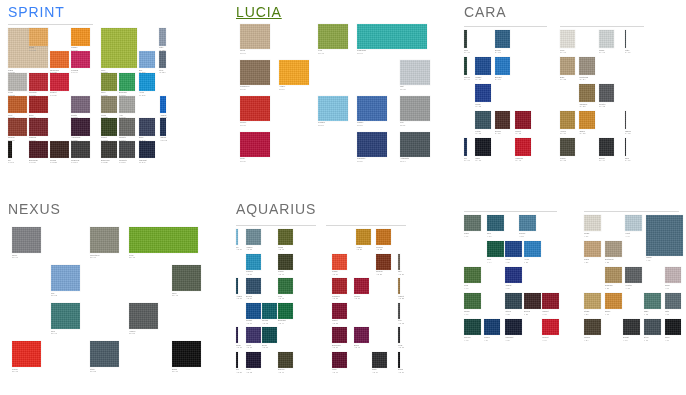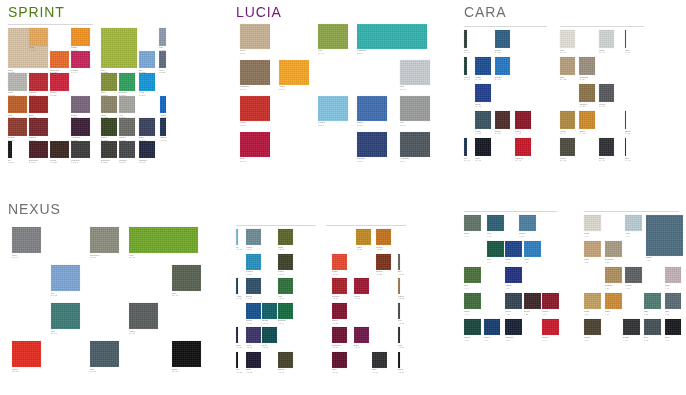--- a/index.html
+++ b/index.html
@@ -57,21 +57,21 @@
     letter-spacing: 0px;
     overflow: hidden;
   }
   .lbl .code { color: #9a9a9a; display: block; }
 </style>
 </head>
 <body>
 
 <div id="page" style="background: rgb(255, 255, 255);">
     <div class="panel" style="left: 0px; top: 0px; width: 228px; height: 197px;">
-      <div class="panel-title" style="color: #4d7c0f;">SPRINT</div>
+      <div class="panel-title" style="color: #3b82f6;">SPRINT</div>
       <div class="grid-area" style="left: 8px; top: 28px; width: 85px; height: 138px;">
         <div class="rule" style="left: 0px; top: -4px; width: 85px;"></div>
         <div class="swatch" title="Sand K1-611" style="left: 0px; top: 0px; width: 40px; height: 40px; background-color: rgb(216, 195, 165);"></div>
         <div class="lbl" style="left: 0px; top: 40.6px; width: 42px;"><span>Sand</span><span class="code">K1-611</span></div>
         <div class="swatch" title="Straw K1-612" style="left: 21px; top: 0px; width: 19px; height: 17.5px; background-color: rgb(232, 169, 90);"></div>
         <div class="lbl" style="left: 21px; top: 18.1px; width: 21px;"><span>Straw</span><span class="code">K1-612</span></div>
         <div class="swatch" title="Mango K1-617" style="left: 63px; top: 0px; width: 19px; height: 17.5px; background-color: rgb(242, 146, 31);"></div>
         <div class="lbl" style="left: 63px; top: 18.1px; width: 21px;"><span>Mango</span><span class="code">K1-617</span></div>
         <div class="swatch" title="Tangerine K1-621" style="left: 42px; top: 22.5px; width: 19px; height: 17.5px; background-color: rgb(234, 106, 39);"></div>
         <div class="lbl" style="left: 42px; top: 40.6px; width: 21px;"><span>Tangerine</span><span class="code">K1-621</span></div>
@@ -135,21 +135,21 @@
         <div class="lbl" style="left: 59.4px; top: 108.1px; width: 7.2px;"><span>Indigo</span><span class="code">K1-545</span></div>
         <div class="swatch" title="Espresso K1-225" style="left: 0px; top: 112.5px; width: 16px; height: 17.5px; background-color: rgb(58, 57, 53);"></div>
         <div class="lbl" style="left: 0px; top: 130.6px; width: 18px;"><span>Espresso</span><span class="code">K1-225</span></div>
         <div class="swatch" title="Graphite K1-115" style="left: 18px; top: 112.5px; width: 16px; height: 17.5px; background-color: rgb(70, 71, 74);"></div>
         <div class="lbl" style="left: 18px; top: 130.6px; width: 18px;"><span>Graphite</span><span class="code">K1-115</span></div>
         <div class="swatch" title="Midnight K1-549" style="left: 37.8px; top: 112.5px; width: 16px; height: 17.5px; background-color: rgb(30, 39, 64);"></div>
         <div class="lbl" style="left: 37.8px; top: 130.6px; width: 18px;"><span>Midnight</span><span class="code">K1-549</span></div>
       </div>
     </div>
     <div class="panel" style="left: 228px; top: 0px; width: 228px; height: 197px;">
-      <div class="panel-title" style="color: #701a75;">LUCIA</div>
+      <div class="panel-title" style="color: #4d7c0f; text-decoration: underline;">LUCIA</div>
       <div class="grid-area" style="left: 12px; top: 24px; width: 160px; height: 145px;">
         <div class="swatch" title="Linen LU-01" style="left: 0px; top: 0px; width: 29.98px; height: 24.52px; background-color: rgb(200, 177, 147);"></div>
         <div class="lbl" style="left: 0px; top: 25.12px; width: 31.98px;"><span>Linen</span><span class="code">LU-01</span></div>
         <div class="swatch" title="Kelp LU-42" style="left: 78px; top: 0px; width: 29.98px; height: 24.52px; background-color: rgb(139, 165, 69);"></div>
         <div class="lbl" style="left: 78px; top: 25.12px; width: 31.98px;"><span>Kelp</span><span class="code">LU-42</span></div>
         <div class="swatch" title="Turquoise LU-61" style="left: 117px; top: 0px; width: 70.15px; height: 24.52px; background-color: rgb(47, 178, 173);"></div>
         <div class="lbl" style="left: 117px; top: 25.12px; width: 72.15px;"><span>Turquoise</span><span class="code">LU-61</span></div>
         <div class="swatch" title="Cashmere LU-05" style="left: 0px; top: 36px; width: 29.98px; height: 24.52px; background-color: rgb(138, 114, 89);"></div>
         <div class="lbl" style="left: 0px; top: 61.12px; width: 31.98px;"><span>Cashmere</span><span class="code">LU-05</span></div>
         <div class="swatch" title="Amber LU-19" style="left: 39px; top: 36px; width: 29.98px; height: 24.52px; background-color: rgb(246, 166, 35);"></div>
@@ -250,20 +250,21 @@
         <div class="lbl" style="left: 38.95px; top: 126.55px; width: 17.425px;"><span>Basalt</span><span class="code">CA-14</span></div>
         <div class="swatch" title="Slate CA-16" style="left: 64.575px; top: 0px; width: 1.69px; height: 17.95px; background-color: rgb(60, 68, 72);"></div>
         <div class="lbl" style="left: 64.575px; top: 18.55px; width: 6px;"><span>Slate</span><span class="code">CA-16</span></div>
         <div class="swatch" title="Shadow CA-18" style="left: 64.575px; top: 81px; width: 1.69px; height: 17.95px; background-color: rgb(58, 58, 60);"></div>
         <div class="lbl" style="left: 64.575px; top: 99.55px; width: 6px;"><span>Shadow</span><span class="code">CA-18</span></div>
         <div class="swatch" title="Coal CA-19" style="left: 64.575px; top: 108px; width: 1.69px; height: 17.95px; background-color: rgb(37, 39, 42);"></div>
         <div class="lbl" style="left: 64.575px; top: 126.55px; width: 6px;"><span>Coal</span><span class="code">CA-19</span></div>
       </div>
     </div>
     <div class="panel" style="left: 228px; top: 197px; width: 228px; height: 198px;">
+      <div class="panel-title" style="color: rgb(111, 111, 111);">AQUARIUS</div>
       <div class="grid-area" style="left: 8px; top: 32px; width: 80px; height: 148px;">
         <div class="rule" style="left: 0px; top: -4px; width: 80px;"></div>
         <div class="swatch" title="Ice AQ-50" style="left: 0px; top: 0px; width: 2.4px; height: 16.07px; background-color: rgb(121, 184, 214);"></div>
         <div class="lbl" style="left: 0px; top: 16.67px; width: 6px;"><span>Ice</span><span class="code">AQ-50</span></div>
         <div class="swatch" title="Harbor AQ-53" style="left: 10px; top: 0px; width: 15.2px; height: 16.07px; background-color: rgb(108, 138, 150);"></div>
         <div class="lbl" style="left: 10px; top: 16.67px; width: 17.2px;"><span>Harbor</span><span class="code">AQ-53</span></div>
         <div class="swatch" title="Moss AQ-46" style="left: 42px; top: 0px; width: 15.2px; height: 16.07px; background-color: rgb(92, 99, 40);"></div>
         <div class="lbl" style="left: 42px; top: 16.67px; width: 17.2px;"><span>Moss</span><span class="code">AQ-46</span></div>
         <div class="swatch" title="Lagoon AQ-56" style="left: 10px; top: 24.5px; width: 15.2px; height: 16.07px; background-color: rgb(35, 145, 189);"></div>
         <div class="lbl" style="left: 10px; top: 41.17px; width: 17.2px;"><span>Lagoon</span><span class="code">AQ-56</span></div>

